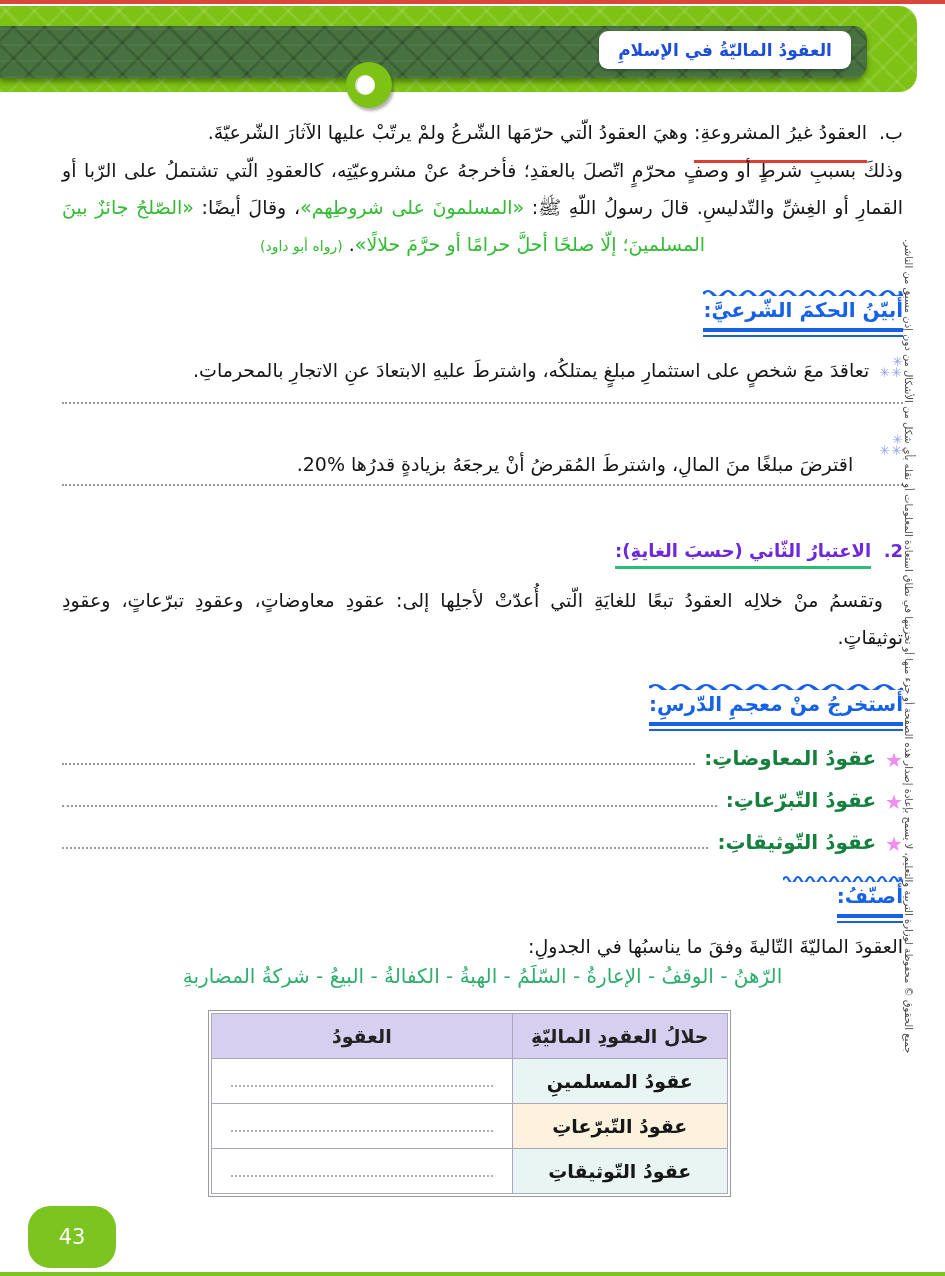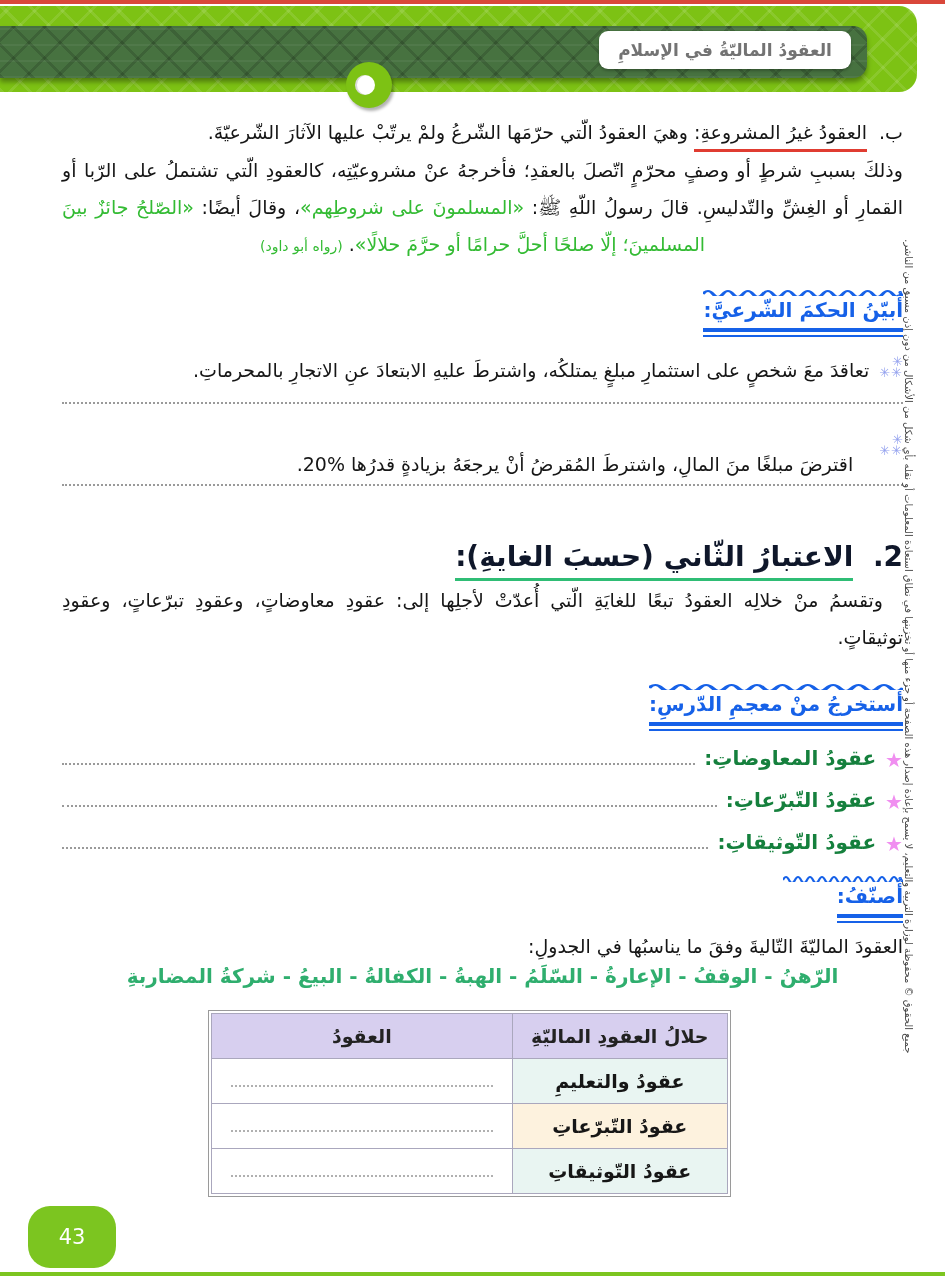--- a/index.html
+++ b/index.html
@@ -17,61 +17,61 @@
     background-image:repeating-linear-gradient(45deg,rgba(255,255,255,.10) 0 3px,transparent 3px 20px),
                      repeating-linear-gradient(-45deg,rgba(255,255,255,.10) 0 3px,transparent 3px 20px);}
   .banner-dark{position:absolute;top:26px;left:0;right:78px;height:52px;
     background-color:#477240;border-radius:0 14px 14px 0;
     box-shadow:0 4px 5px rgba(0,0,0,.35);
     background-image:repeating-linear-gradient(45deg,rgba(0,0,0,.14) 0 3px,transparent 3px 22px),
                      repeating-linear-gradient(-45deg,rgba(0,0,0,.14) 0 3px,transparent 3px 22px),
                      repeating-linear-gradient(0deg,rgba(255,255,255,.05) 0 2px,transparent 2px 16px);}
   .title-pill{position:absolute;top:31px;right:94px;width:252px;height:38px;background:#ffffff;
     border-radius:9px;box-shadow:0 2px 3px rgba(0,0,0,.25);display:flex;align-items:center;justify-content:center;}
-  .title-pill span{color:#737373;font-weight:bold;font-size:17px;}
+  .title-pill span{color:#1d4ed8;font-weight:bold;font-size:17px;}
   .banner-ring{position:absolute;top:62px;right:553px;width:46px;height:46px;border-radius:50%;
     background:#7dc214;box-shadow:2px 3px 3px rgba(0,0,0,.3);}
   .banner-ring::after{content:"";position:absolute;top:13px;left:9px;width:20px;height:20px;border-radius:50%;
     background:#ffffff;box-shadow:inset 2px 0 0 rgba(0,0,0,.15);}
 
   
   .abs{position:absolute;right:42px;left:62px;}
   .body-text{margin:0;font-size:19px;line-height:37px;color:#161616;}
   .justify{text-align:justify;text-align-last:center;}
   .nowrap{white-space:nowrap;}
-  .term-underline{border-bottom:3px solid #e03c31;padding-bottom:6px;}
+  .term-underline{border-bottom:3px solid #e03c31;padding-bottom:17px;}
   .hadith{color:#33bb33;}
   .narrator{color:#33bb33;font-size:14px;}
 
   
   .bheading{display:inline-block;}
   .bheading .wave{display:block;width:100%;height:8px;margin-bottom:2px;}
   .bheading .btxt{display:inline-block;color:#1661e8;font-weight:bold;font-size:20px;
     border-bottom:4px solid #1661e8;padding-bottom:6px;position:relative;}
   .bheading .btxt::after{content:"";position:absolute;right:0;left:0;bottom:-9px;height:2px;background:#1661e8;}
 
   
   .ex-item{display:flex;gap:10px;align-items:flex-start;}
   .ast-icon{display:inline-flex;flex-direction:column;color:#92a0ee;font-size:13px;line-height:11px;margin-top:4px;flex:0 0 auto;}
   .ast-icon .a2{letter-spacing:1px;}
   .dotted-line{border-bottom:2px dotted #9a9a9a;height:0;}
 
   
-  .sec2-head{font-size:28px;font-weight:bold;color:#0f172a;}
+  .sec2-head{font-size:18px;font-weight:bold;color:#6d28d9;}
   .sec2-title{border-bottom:3px solid #2fbd75;padding-bottom:5px;}
   .indent{text-indent:20px;}
 
   
   .vocab-item{display:flex;align-items:baseline;gap:9px;}
   .star-icon{color:#f08ef0;font-size:20px;flex:0 0 auto;position:relative;top:2px;}
   .vocab-label{font-size:20px;font-weight:600;color:#15803d;white-space:nowrap;}
   .vocab-dots{flex:1 1 auto;border-bottom:2px dotted #9a9a9a;height:14px;}
 
   
-  .classify-terms{color:#2fae6e;font-weight:bold;font-size:20px;text-align:center;}
+  .classify-terms{color:#2fae6e;font-weight:normal;font-size:20px;text-align:center;}
 
   
   .tbl-wrap{position:absolute;top:1010px;right:214px;width:517px;border:1px solid #9a9a9a;padding:2px;background:#ffffff;}
   table.contracts{width:100%;border-collapse:collapse;table-layout:fixed;}
   table.contracts th,table.contracts td{border:1px solid #aaa7bd;height:42px;text-align:center;vertical-align:middle;}
   table.contracts th{background:#d7cfef;font-size:19px;font-weight:bold;color:#222;}
   col.c-cat{width:215px;} col.c-ans{width:300px;}
   td.cat{font-size:19px;font-weight:600;color:#161616;}
   td.cat.teal{background:#e9f5f2;} td.cat.cream{background:#fdf2de;}
   td.ans{background:#ffffff;}
@@ -180,21 +180,21 @@
           <col class="c-ans">
         </colgroup>
       <thead>
         <tr>
           <th>حلالُ العقودِ الماليّةِ</th>
           <th>العقودُ</th>
         </tr>
       </thead>
       <tbody>
         <tr>
-          <td class="cat teal">عقودُ والتعليمِ</td>
+          <td class="cat teal">عقودُ المسلمينِ</td>
           <td class="ans">
               <div class="ans-dots"></div>
             </td>
         </tr>
         <tr>
           <td class="cat cream">عقودُ التّبرّعاتِ</td>
           <td class="ans">
               <div class="ans-dots"></div>
             </td>
         </tr>

